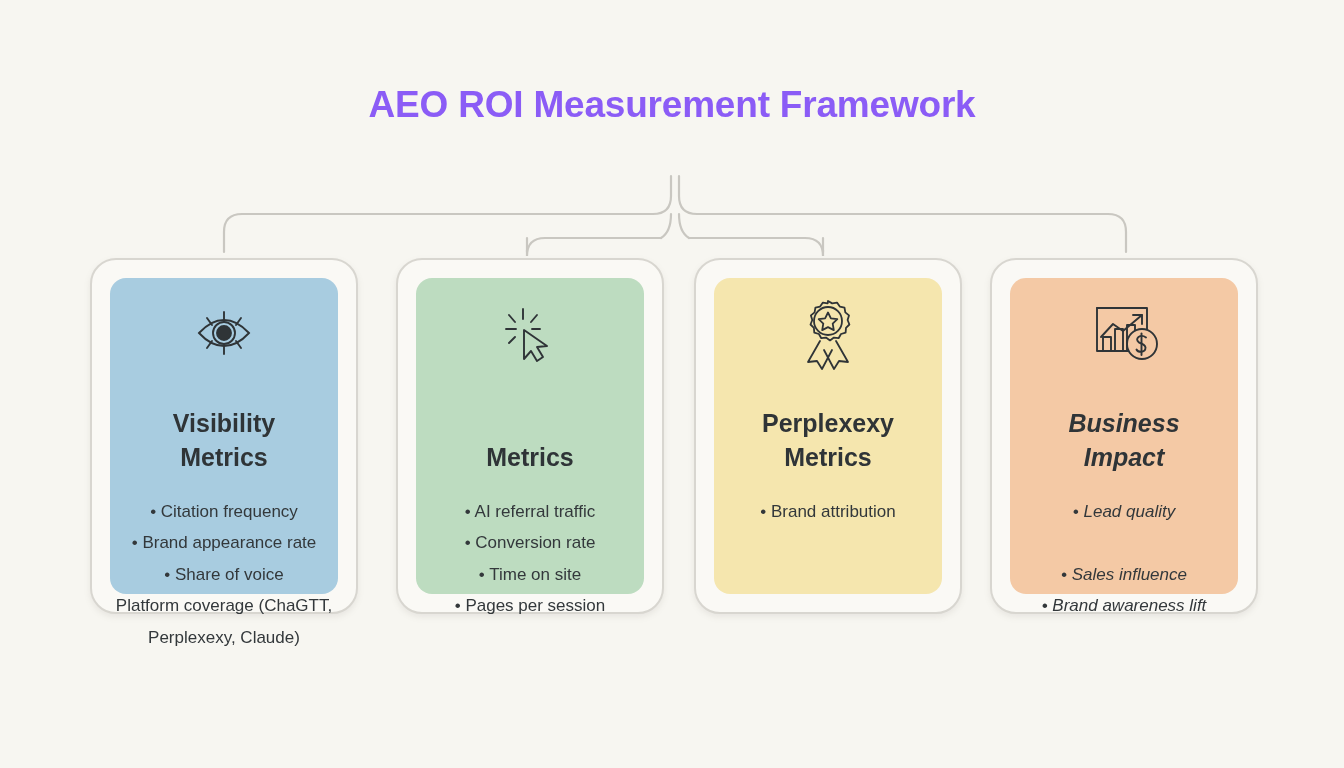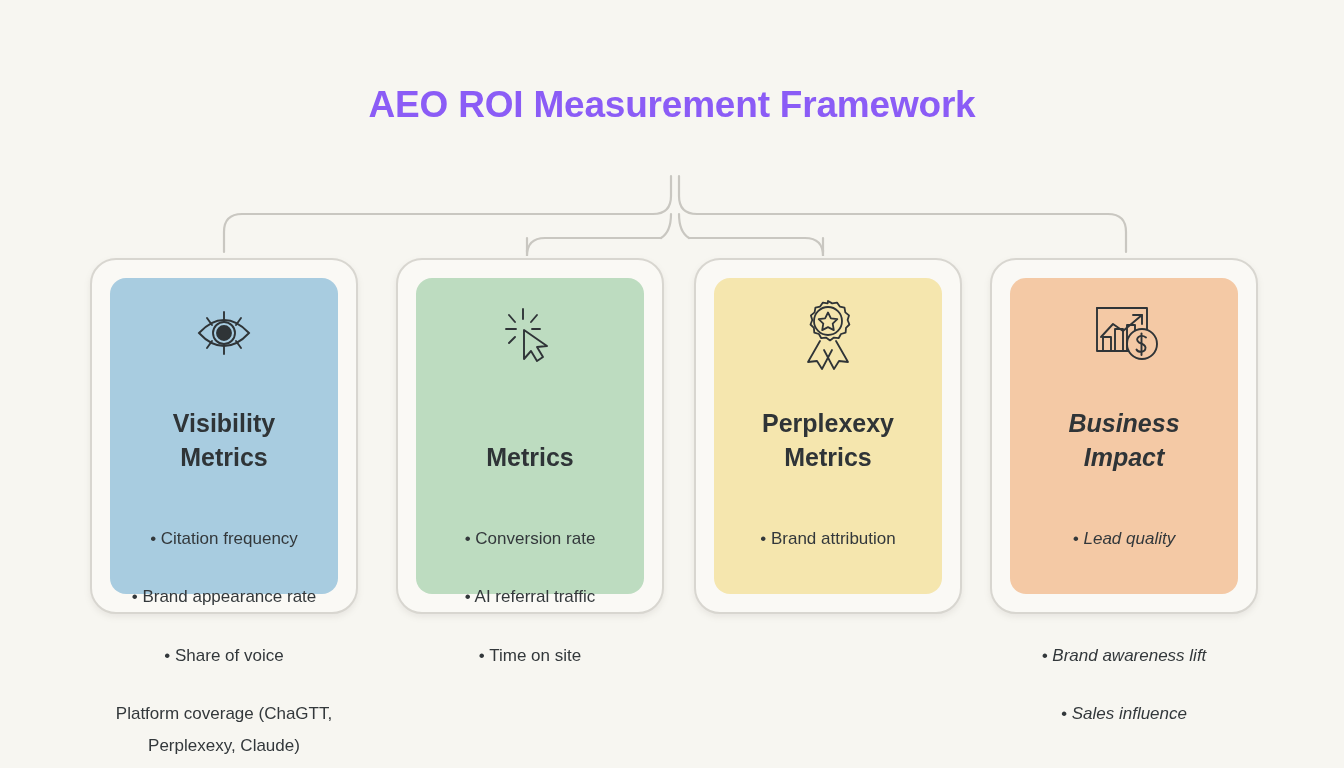--- a/index.html
+++ b/index.html
@@ -108,21 +108,21 @@
     position: absolute;
     top: 218px;
     left: -22px;
     right: -22px;
     text-align: center;
     font-size: 17px;
     line-height: 1.85;
     color: #33383b;
     white-space: nowrap;
   }
-  .card-items .row { display: block; margin-top: 27px; }
+  .card-items .row { display: block; }
   .card-items .row.blank { visibility: hidden; }
   .card-items .row.wrapline { white-space: normal; padding: 0 6px; }
 </style>
 </head>
 <body>
 
 <div id="canvas">
 
   <div id="title">AEO ROI Measurement Framework</div>
 
@@ -185,23 +185,24 @@
           <path d="M47 33 L39 33"></path>
           <path d="M16 47 L22 41"></path>
           <path d="M31 34 L31 63 L38 55 L44 65 L50 61 L44 51 L54 50 Z" stroke-linejoin="round"></path>
         </svg>
       </div>
       <div class="card-title">
         <br>
         <span>Metrics</span>
       </div>
       <div class="card-items">
+        <span class="row">• AI referral traffic</span>
         <span class="row">• Conversion rate</span>
-        <span class="row">• AI referral traffic</span>
         <span class="row">• Time on site</span>
+        <span class="row">• Pages per session</span>
       </div>
     </div>
   </div>
 
   <div class="card" id="card-3">
     <div class="card-inner">
       <div class="panel-bg" style="background:#f5e6ae"></div>
       <div class="icon-wrap">
         <svg width="74" height="78" viewBox="0 0 74 78" fill="none" stroke="#2f3437" stroke-width="1.8" stroke-linejoin="round" stroke-linecap="round">
           <path d="M29 47 L17 68 L26 67 L31 75 L41 56"></path>
@@ -244,19 +245,19 @@
           <path d="M57.5 37.5 L57.5 59"></path>
         </svg>
       </div>
       <div class="card-title">
         <span>Business</span><br>
         <span>Impact</span>
       </div>
       <div class="card-items">
         <span class="row">• Lead quality</span>
         <span class="row blank">&nbsp;</span>
+        <span class="row">• Sales influence</span>
         <span class="row">• Brand awareness lift</span>
-        <span class="row">• Sales influence</span>
       </div>
     </div>
   </div>
 
 </div>
 
 </body></html>

